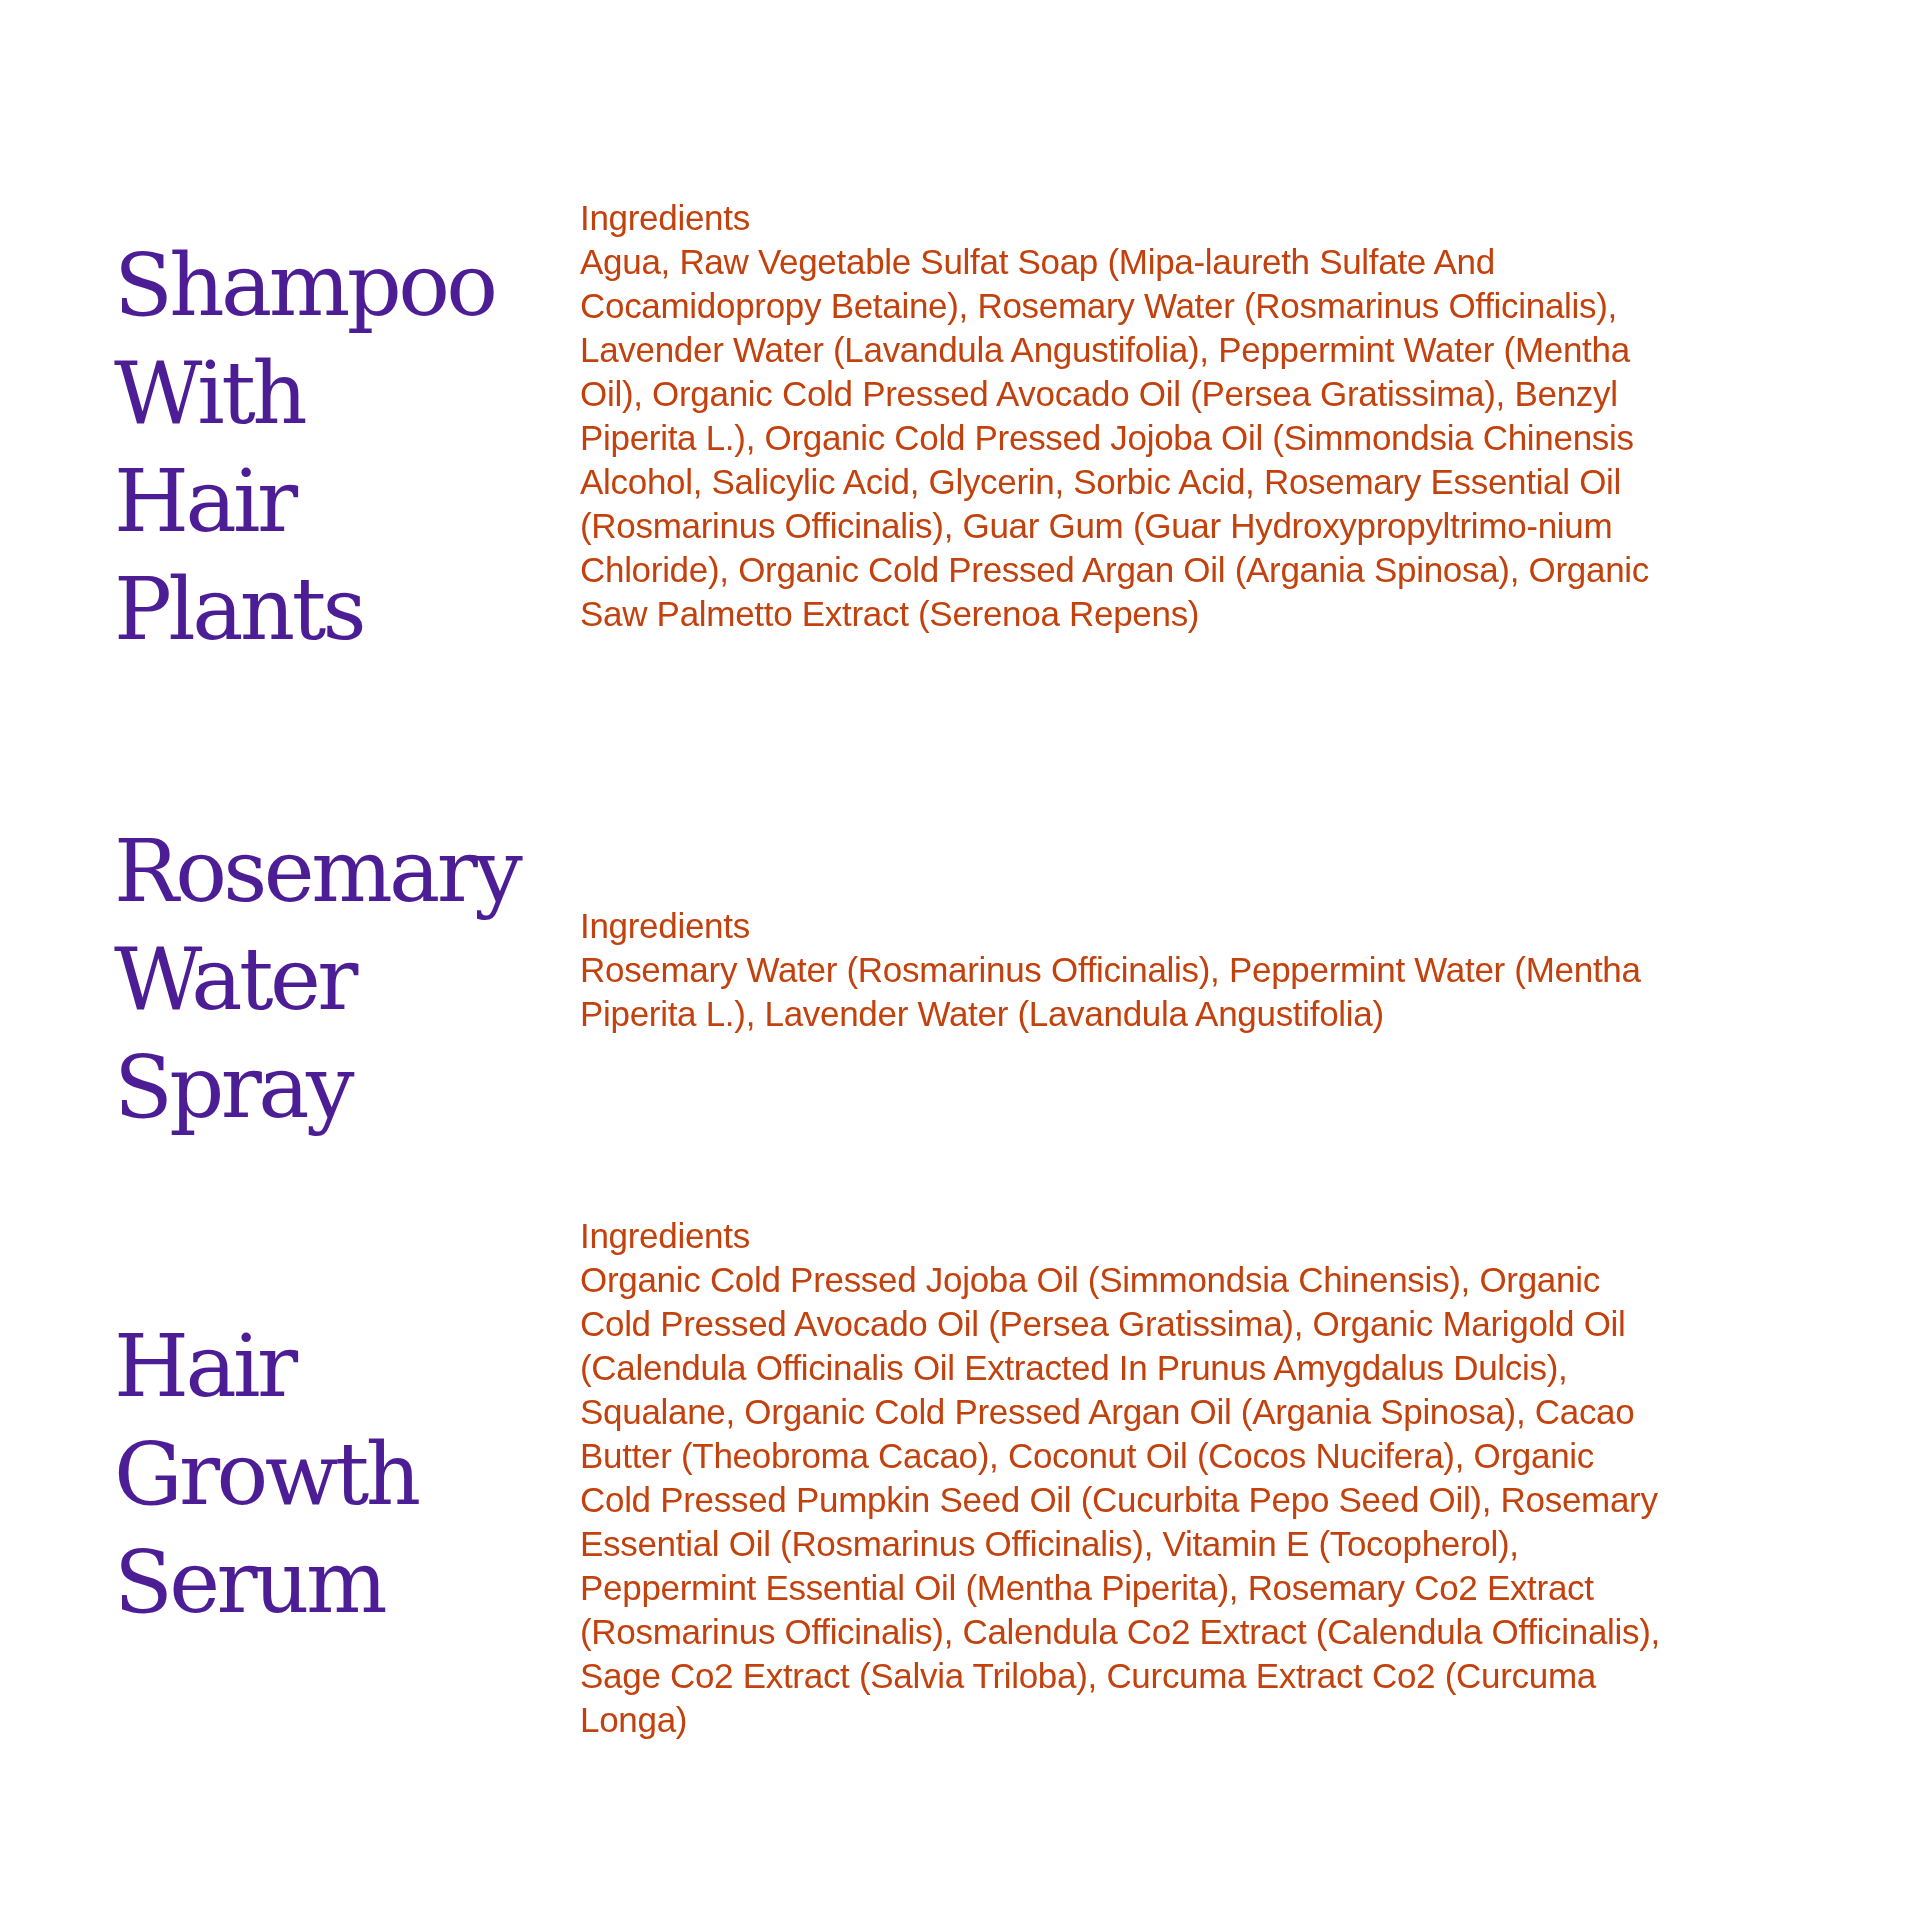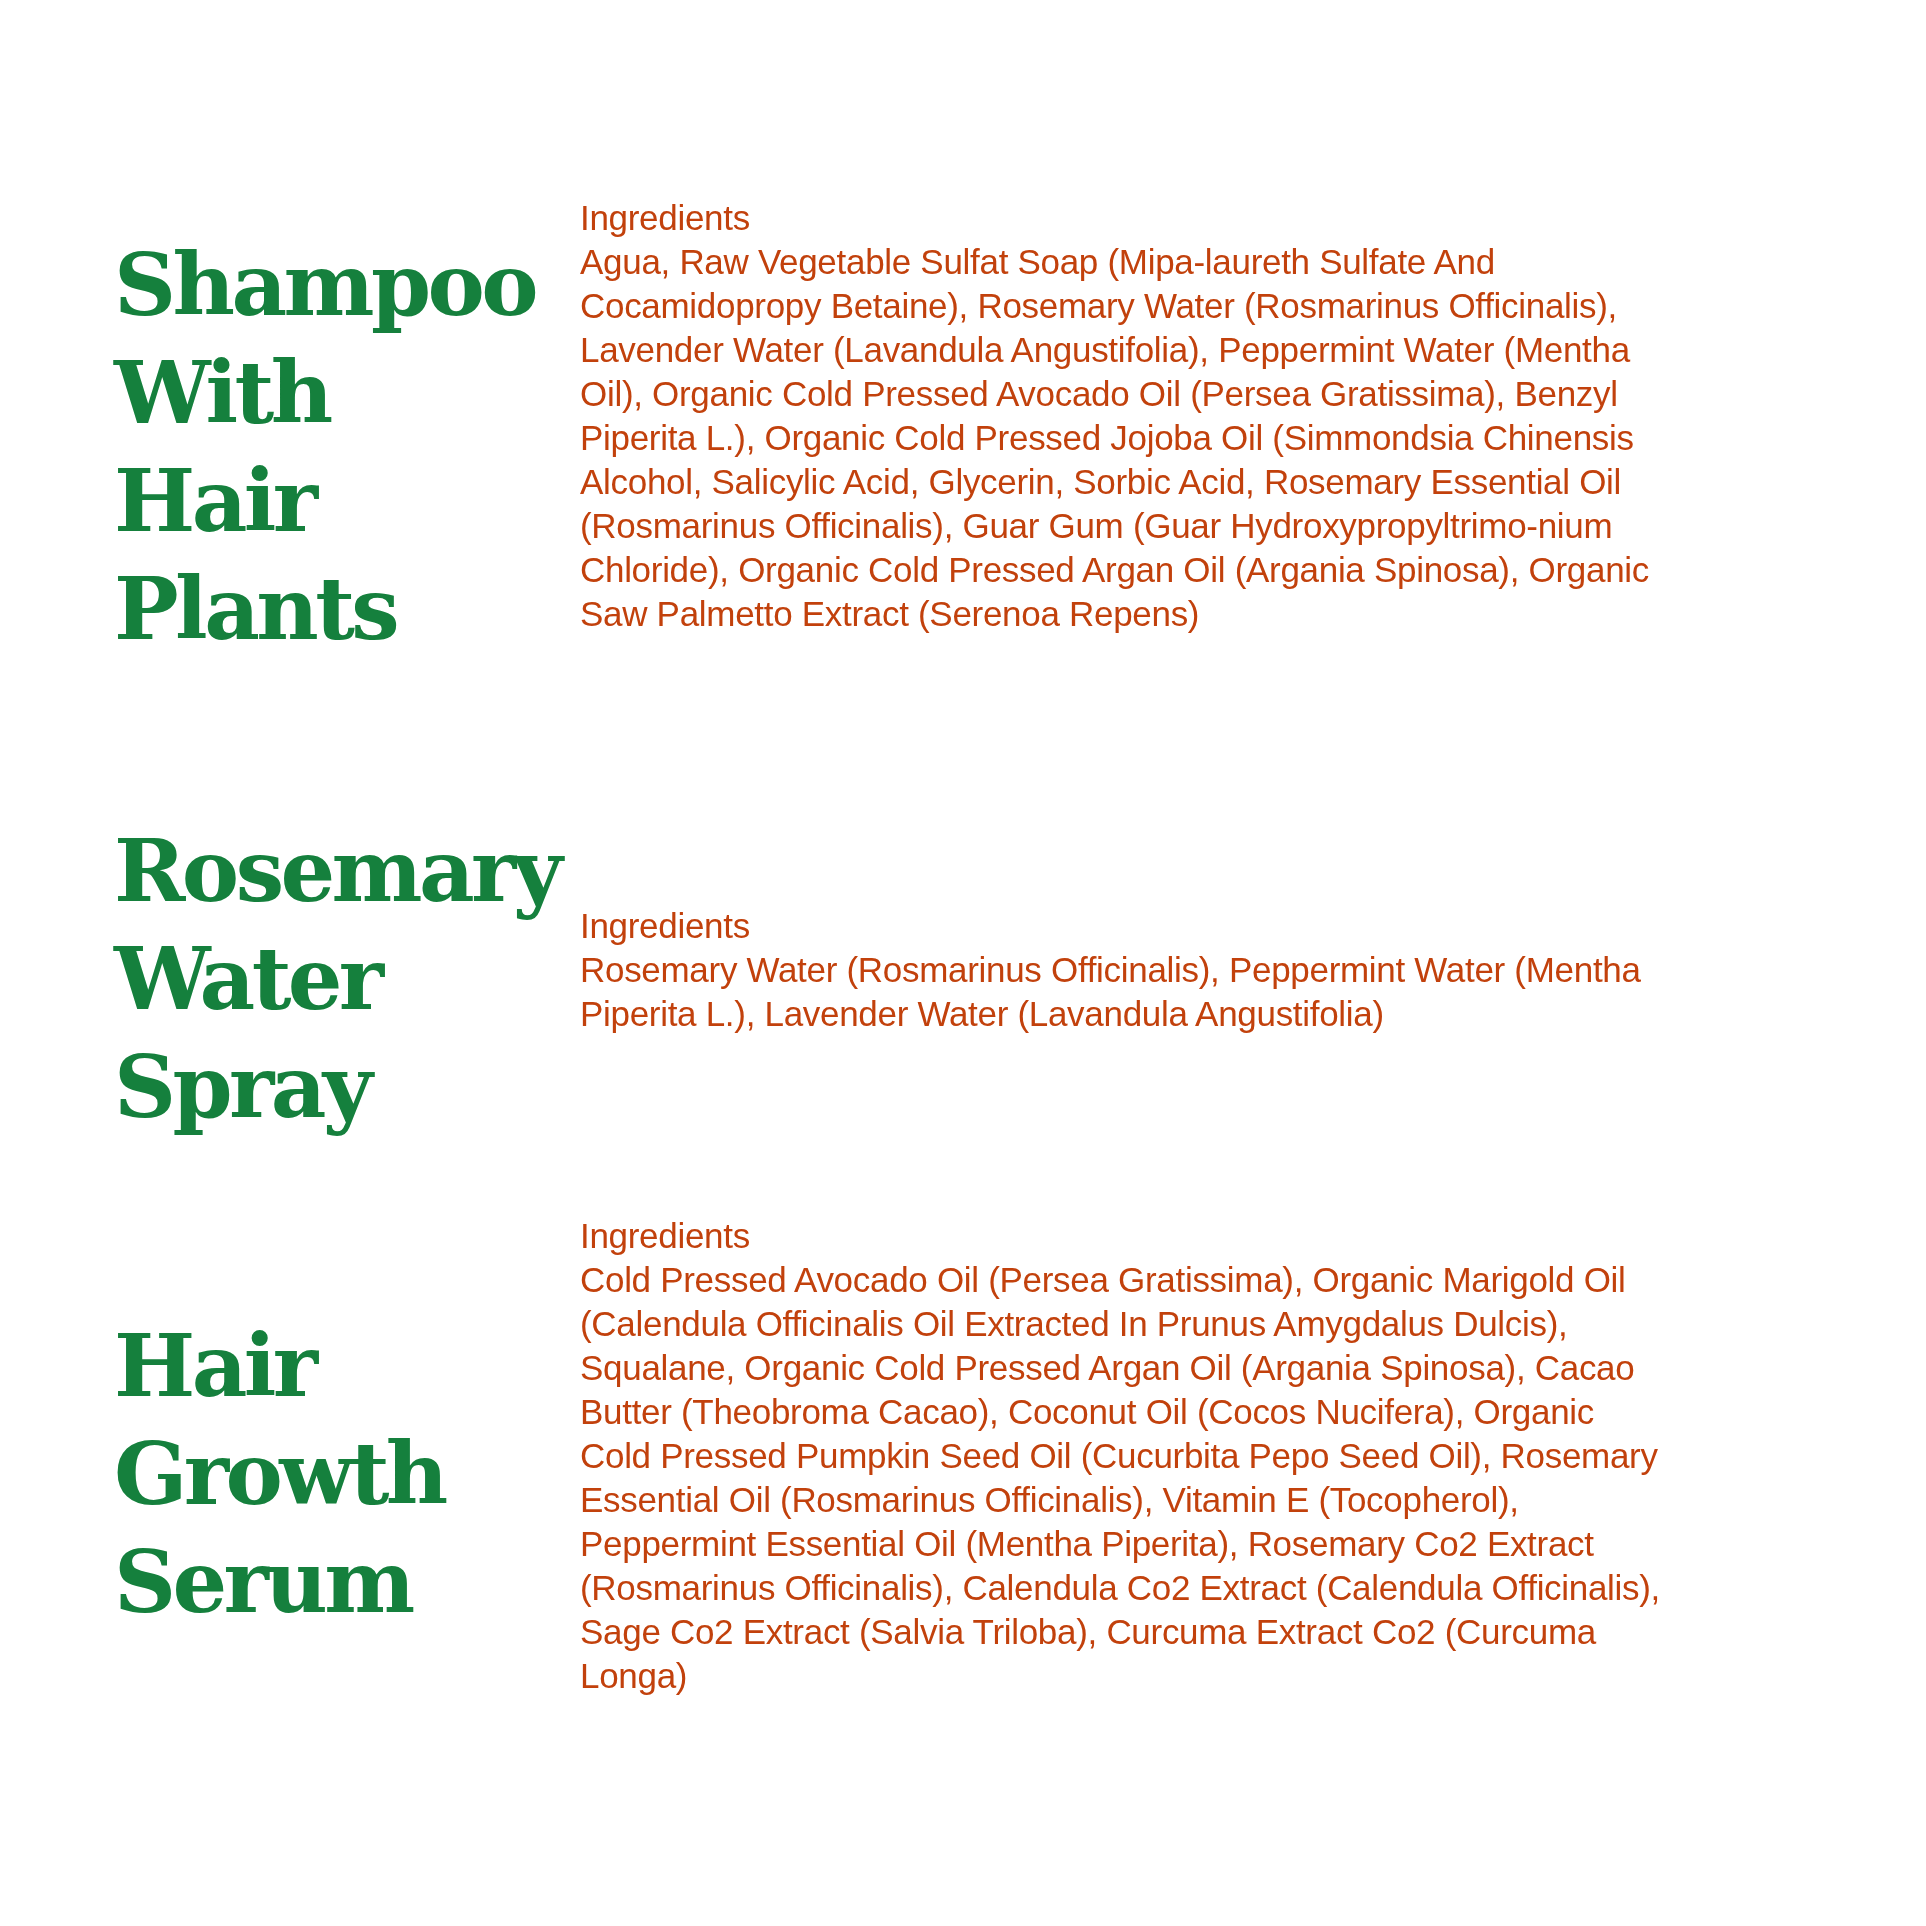--- a/index.html
+++ b/index.html
@@ -1,21 +1,21 @@
 <!DOCTYPE html>
 <html style="font-size:9.7px"><head>
 <meta charset="utf-8">
 <style>
   html, body { margin:0; padding:0; background:#ffffff; }
   body { width:1926px; height:1926px; position:relative; overflow:hidden; color:#1f1f1f; }
   .heading {
     position:absolute; left:114px; margin:0;
     font-family:"DejaVu Serif","Liberation Serif",serif;
-    font-weight:700; font-size:86px; line-height:108px; letter-spacing:-3.6px;
-    color:#15803d;
+    font-weight:400; font-size:86px; line-height:108px; letter-spacing:-3.6px;
+    color:#4c1d95;
   }
   .heading span { display:block; }
   .ing {
     position:absolute; left:580px; width:1276px;
     font-family:"Liberation Sans","DejaVu Sans",sans-serif;
     font-size:35px; line-height:44px; color:#c2410c; letter-spacing:-0.3px;
   }
   .ing .label { display:block; font-weight:500; }
   .ing .line { display:block; white-space:nowrap; }
 </style>
@@ -52,20 +52,21 @@
   <span class="line">Piperita L.), Lavender Water (Lavandula Angustifolia)</span>
 </div>
 
 <h2 class="heading" style="top:1312px;">
   <span>Hair</span>
   <span>Growth</span>
   <span>Serum</span>
 </h2>
 <div class="ing" style="top:1214px;">
   <span class="label">Ingredients</span>
+  <span class="line">Organic Cold Pressed Jojoba Oil (Simmondsia Chinensis), Organic</span>
   <span class="line">Cold Pressed Avocado Oil (Persea Gratissima), Organic Marigold Oil</span>
   <span class="line">(Calendula Officinalis Oil Extracted In Prunus Amygdalus Dulcis),</span>
   <span class="line">Squalane, Organic Cold Pressed Argan Oil (Argania Spinosa), Cacao</span>
   <span class="line">Butter (Theobroma Cacao), Coconut Oil (Cocos Nucifera), Organic</span>
   <span class="line">Cold Pressed Pumpkin Seed Oil (Cucurbita Pepo Seed Oil), Rosemary</span>
   <span class="line">Essential Oil (Rosmarinus Officinalis), Vitamin E (Tocopherol),</span>
   <span class="line">Peppermint Essential Oil (Mentha Piperita), Rosemary Co2 Extract</span>
   <span class="line">(Rosmarinus Officinalis), Calendula Co2 Extract (Calendula Officinalis),</span>
   <span class="line">Sage Co2 Extract (Salvia Triloba), Curcuma Extract Co2 (Curcuma</span>
   <span class="line">Longa)</span>

